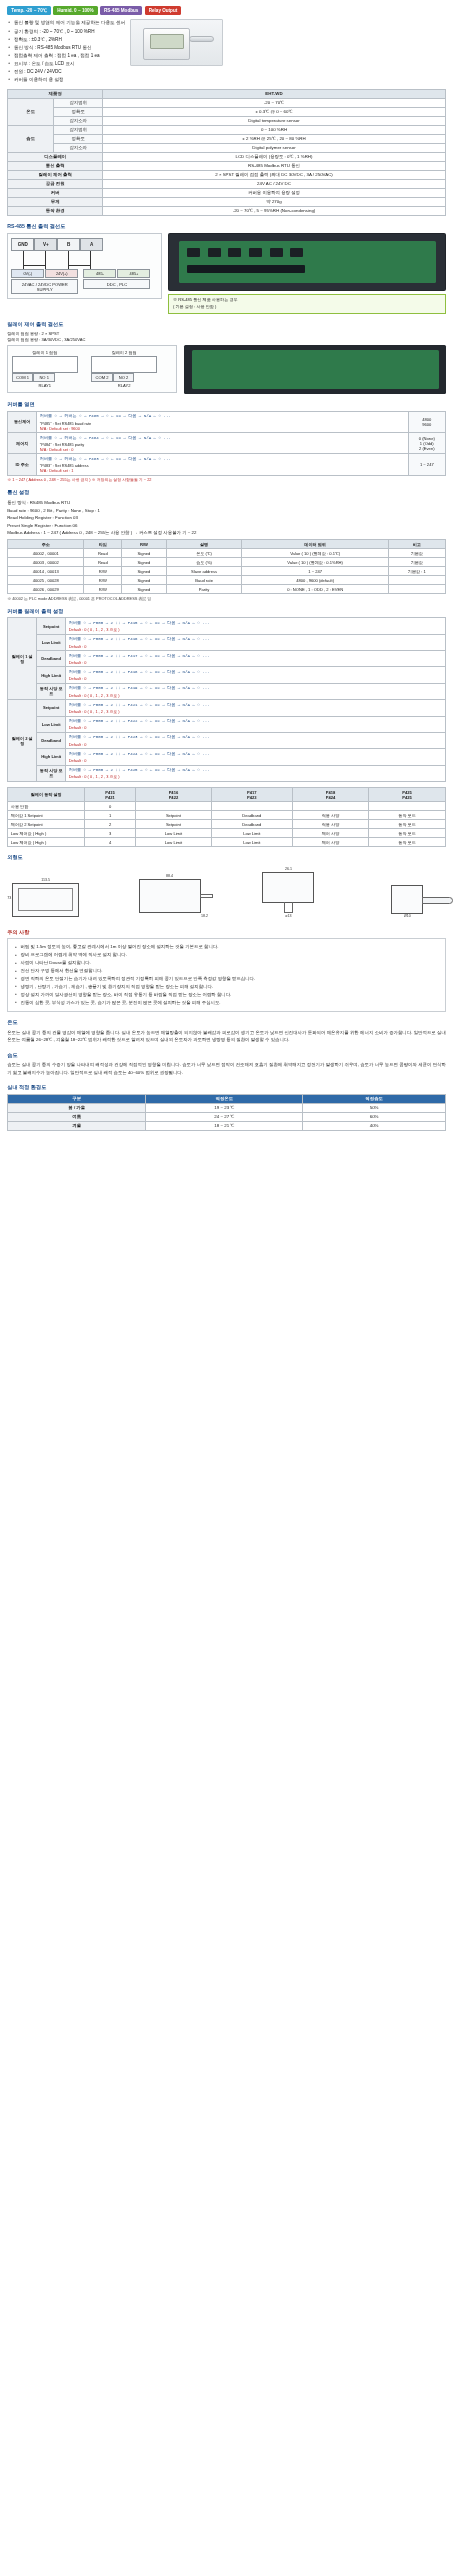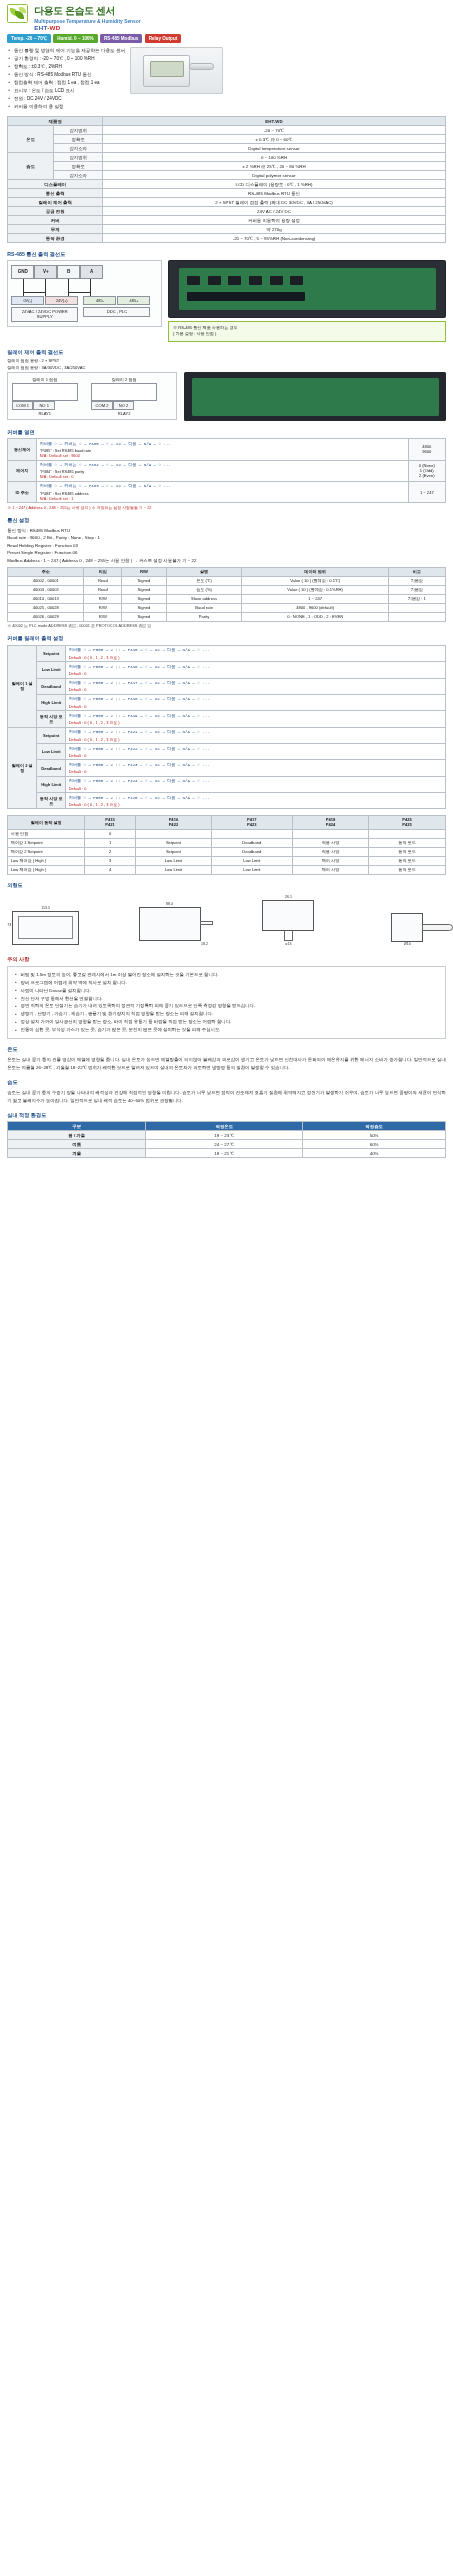--- a/index.html
+++ b/index.html
@@ -116,36 +116,20 @@
 
   .tbl-env th { background:#2f6aa8; color:#fff;}
   .tbl-env td { text-align:center;}
   .tbl-env td.cat { background:#eef1f4; font-weight:bold;}
 </style>
 </head>
 <body>
 
 <div class="page">
 
-  <div class="hdr">
-    <div class="hdr-logo">
-      <div class="leafbox">
-        <div class="leaf l1"></div>
-          <div class="leaf l2"></div>
-          <div class="leaf l3"></div>
-      </div>
-    </div>
-    <div class="hdr-titles">
-      <div class="hdr-title-ko">다용도 온습도 센서</div>
-      <div class="hdr-title-en">Multipurpose Temperature &amp; Humidity Sensor</div>
-      <div class="hdr-model">
-        <span>EHT</span><span class="red">-WD</span>
-      </div>
-    </div>
-  </div>
 
   <div class="badges">
     <div class="badge b-temp">Temp.  -20 ~ 70℃</div>
     <div class="badge b-hum">Humid.  0 ~ 100%</div>
     <div class="badge b-rs">RS-485 Modbus</div>
     <div class="badge b-relay">Relay Output</div>
   </div>
 
   <div class="feat-wrap">
     <ul class="feat">

